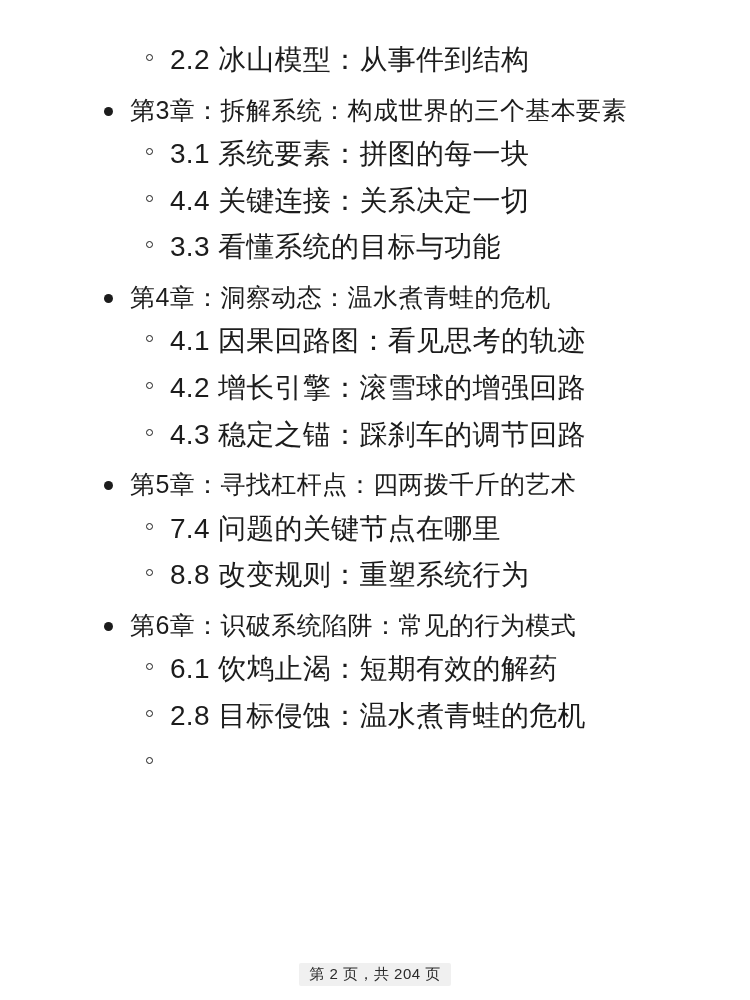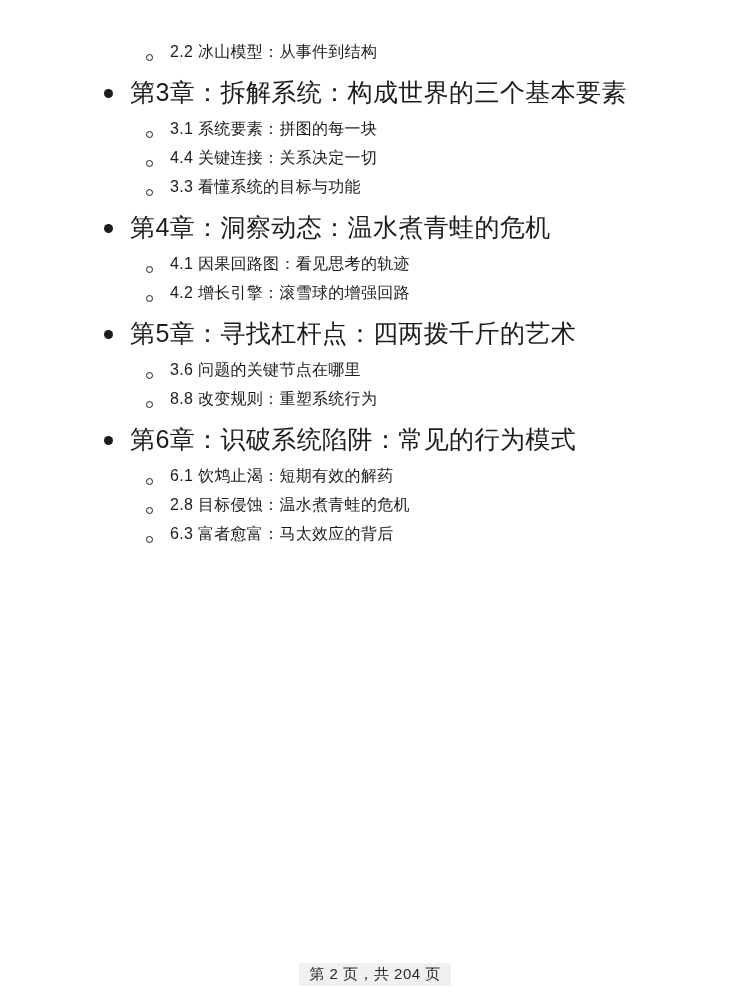--- a/index.html
+++ b/index.html
@@ -49,21 +49,21 @@
     width: 9px;
     height: 9px;
     border-radius: 50%;
     background: #1c1c1c;
   }
   
   .item-l2 {
     position: relative;
     padding-left: 130px;
     margin: 0 0 6px 0;
-    font-size: 16px;
+    font-size: 28px;
     line-height: 1.45;
     letter-spacing: 0.3px;
     color: #1c1c1c;
   }
   .item-l2 .bullet {
     position: absolute;
     left: 106px;
     top: 14px;
     width: 7px;
     height: 7px;
@@ -132,49 +132,52 @@
         <span>第4章：洞察动态：温水煮青蛙的危机</span>
       </li>
       <li class="item-l2 spaced">
         <span class="bullet"></span>
         <span>4.1 因果回路图：看见思考的轨迹</span>
       </li>
       <li class="item-l2">
         <span class="bullet"></span>
         <span>4.2 增长引擎：滚雪球的增强回路</span>
       </li>
+      <li class="item-l2 group-end">
+        <span class="bullet"></span>
+        <span>4.3 稳定之锚：踩刹车的调节回路</span>
+      </li>
 
       <li class="item-l1 spaced">
         <span class="bullet"></span>
         <span>第5章：寻找杠杆点：四两拨千斤的艺术</span>
       </li>
       <li class="item-l2 spaced">
         <span class="bullet"></span>
-        <span>3.6 问题的关键节点在哪里</span>
+        <span>7.4 问题的关键节点在哪里</span>
       </li>
       <li class="item-l2">
         <span class="bullet"></span>
         <span>8.8 改变规则：重塑系统行为</span>
       </li>
 
       <li class="item-l1 spaced">
         <span class="bullet"></span>
         <span>第6章：识破系统陷阱：常见的行为模式</span>
       </li>
       <li class="item-l2 spaced">
         <span class="bullet"></span>
         <span>6.1 饮鸩止渴：短期有效的解药</span>
       </li>
       <li class="item-l2">
         <span class="bullet"></span>
         <span>2.8 目标侵蚀：温水煮青蛙的危机</span>
       </li>
       <li class="item-l2">
         <span class="bullet"></span>
-        <span>6.3 富者愈富：马太效应的背后</span>
       </li>
     </ul>
   </div>
 
   <div class="footer">
     <span class="footer-text">第 2 页，共 204 页</span>
   </div>
 
 </div>
 

